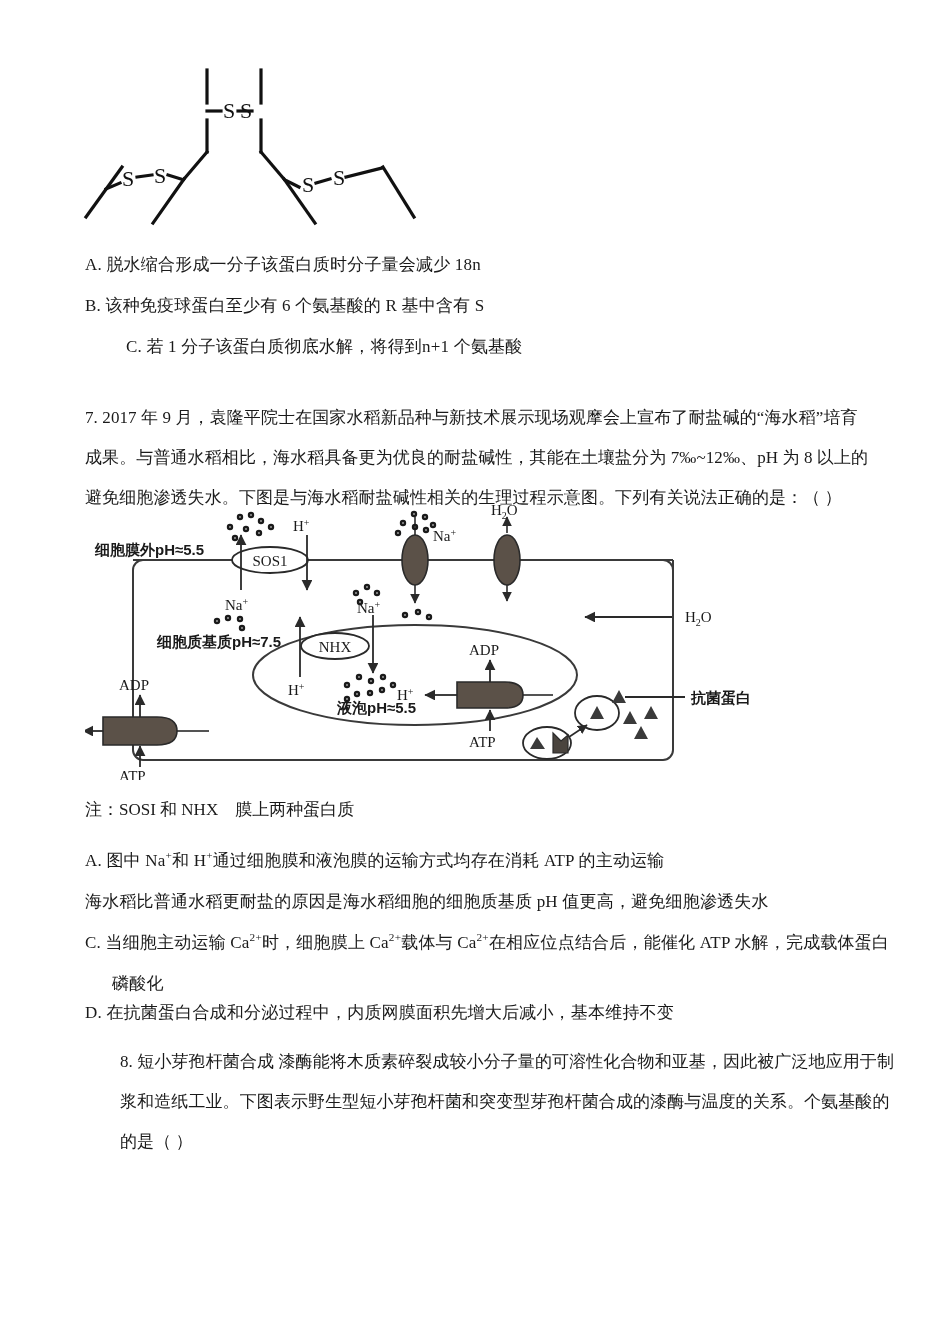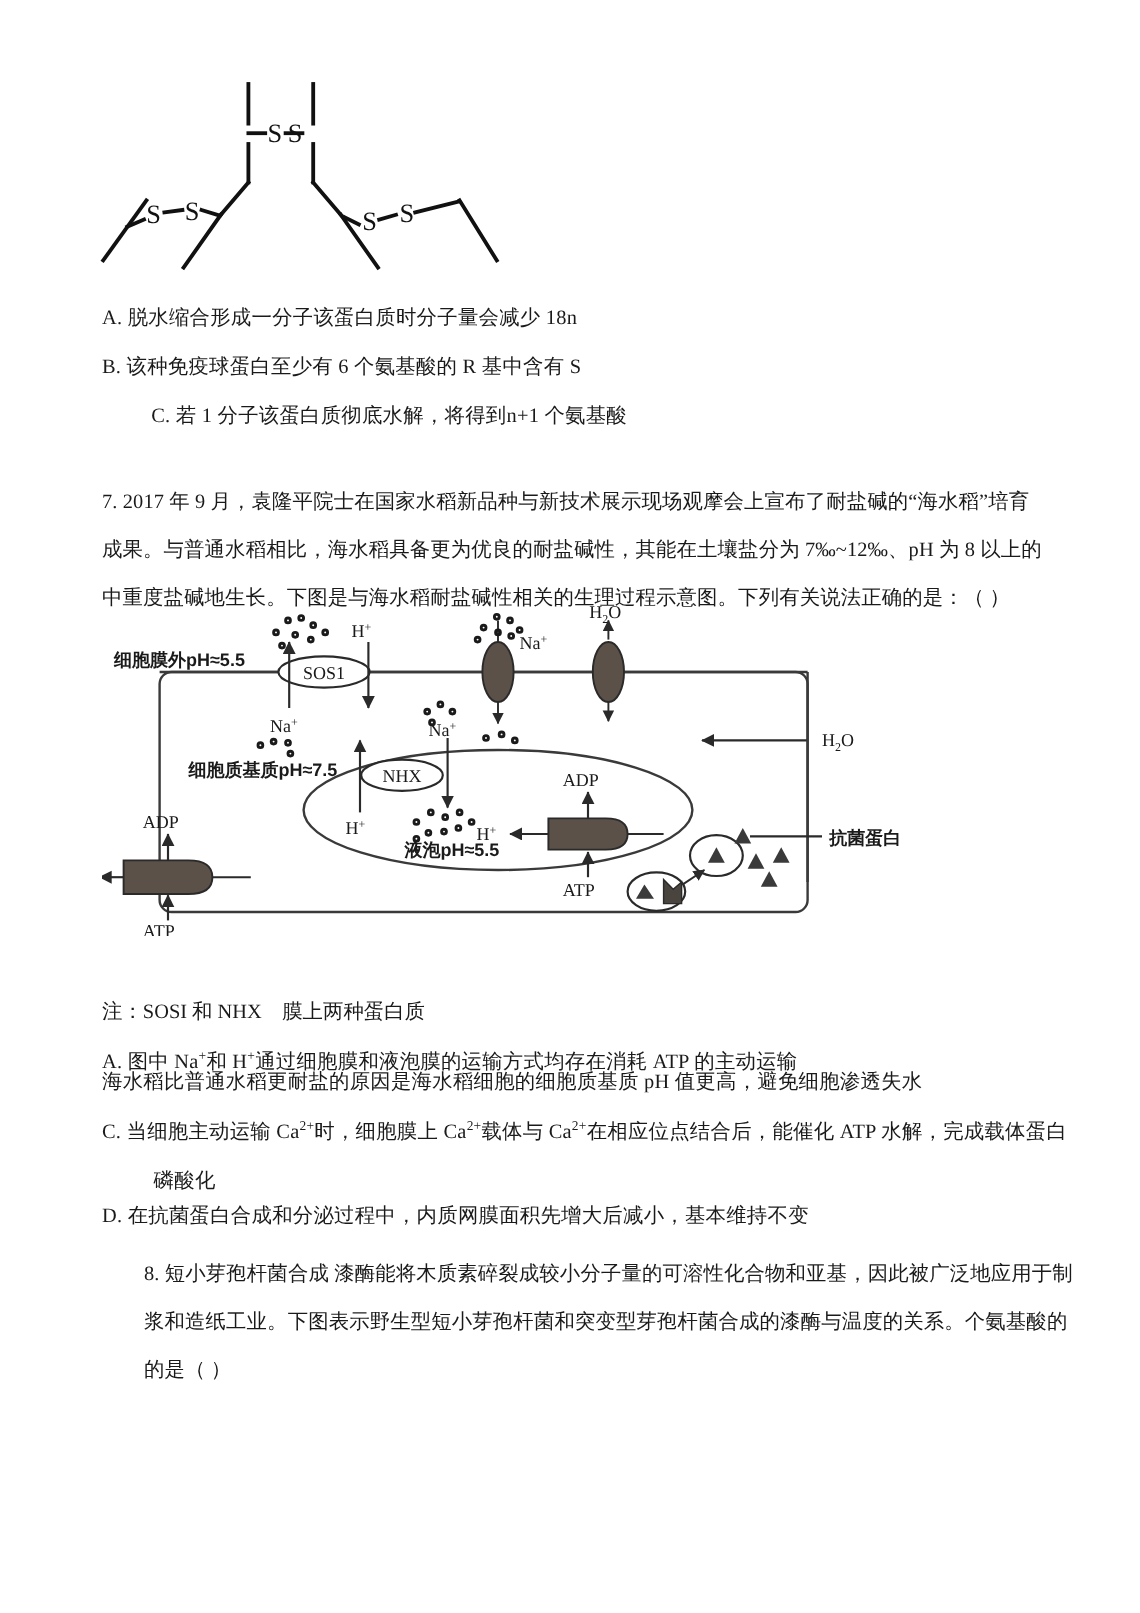--- a/index.html
+++ b/index.html
@@ -54,21 +54,20 @@
   sup, .sup {
     font-size: 0.66em;
     vertical-align: super;
     line-height: 0;
   }
   .note {
     position: absolute;
     left: 85px;
     font-size: 17px;
     white-space: pre;
-    margin-top: 33px;
   }
   
   .cell-figure {
     position: absolute;
     left: 85px;
     top: 505px;
     width: 790px;
     height: 275px;
   }
   .cell-figure svg { display: block; }
@@ -133,21 +132,21 @@
     </svg>
   </div>
 
   <div class="opt" style="top:252px;">A. 脱水缩合形成一分子该蛋白质时分子量会减少 18n</div>
   <div class="opt" style="top:293px;">B. 该种免疫球蛋白至少有 6 个氨基酸的 R 基中含有 S</div>
   <div class="opt" style="top:334px;margin-left:41px;">C. 若 1 分子该蛋白质彻底水解，将得到n+1 个氨基酸</div>
 
   <div class="qtext" style="top:398px;">
     <div class="qline">7. 2017 年 9 月，袁隆平院士在国家水稻新品种与新技术展示现场观摩会上宣布了耐盐碱的“海水稻”培育</div>
     <div class="qline">成果。与普通水稻相比，海水稻具备更为优良的耐盐碱性，其能在土壤盐分为 7‰~12‰、pH 为 8 以上的</div>
-    <div class="qline">中重度盐碱地生长。下图是与海水稻耐盐碱性相关的生理过程示意图。下列有关说法正确的是：（    ）</div>
+    <div class="qline">避免细胞渗透失水。下图是与海水稻耐盐碱性相关的生理过程示意图。下列有关说法正确的是：（    ）</div>
   </div>
 
   <div class="cell-figure">
     <svg width="790" height="275" viewBox="0 0 790 275" xmlns="http://www.w3.org/2000/svg">
       <defs>
         <marker id="ah" markerWidth="7" markerHeight="7" refX="5.6" refY="3" orient="auto">
           <path d="M0,0 L6,3 L0,6 z" fill="#2a2a2a"></path>
         </marker>
       </defs>
 
@@ -276,28 +275,28 @@
         <polygon points="556,221 563,234 549,234" fill="#3a3a3a"></polygon>
         <polygon points="534,185 527,198 541,198" fill="#3a3a3a"></polygon>
         <line x1="600" y1="192" x2="540" y2="192" stroke="#2a2a2a" stroke-width="1.8"></line>
         <text class="dlabel-cn" x="606" y="198">抗菌蛋白</text>
       </g>
     </svg>
   </div>
 
   <div class="note" style="top:798px;">注：SOSI 和 NHX    膜上两种蛋白质</div>
 
-  <div class="opt" style="top:848px;margin-top:24px;">
+  <div class="opt" style="top:848px;">
     A. 图中 Na<sup>+</sup>和 H<sup>+</sup>通过细胞膜和液泡膜的运输方式均存在消耗 ATP 的主动运输
   </div>
   <div class="opt" style="top:889px;">海水稻比普通水稻更耐盐的原因是海水稻细胞的细胞质基质 pH 值更高，避免细胞渗透失水</div>
   <div class="opt" style="top:930px;">
     C. 当细胞主动运输 Ca<sup>2+</sup>时，细胞膜上 Ca<sup>2+</sup>载体与 Ca<sup>2+</sup>在相应位点结合后，能催化 ATP 水解，完成载体蛋白
   </div>
-  <div class="opt" style="top:971px; left:128px;">磷酸化</div>
+  <div class="opt" style="top:971px; left:112px;">磷酸化</div>
   <div class="opt" style="top:1000px;">
     D. 在抗菌蛋白合成和分泌过程中，内质网膜面积先增大后减小，基本维持不变
   </div>
 
   <div class="qtext" style="top:1042px;margin-left:35px;">
     <div class="qline">8. 短小芽孢杆菌合成    漆酶能将木质素碎裂成较小分子量的可溶性化合物和亚基，因此被广泛地应用于制</div>
     <div class="qline">浆和造纸工业。下图表示野生型短小芽孢杆菌和突变型芽孢杆菌合成的漆酶与温度的关系。个氨基酸的</div>
     <div class="qline">的是（    ）</div>
   </div>
 

